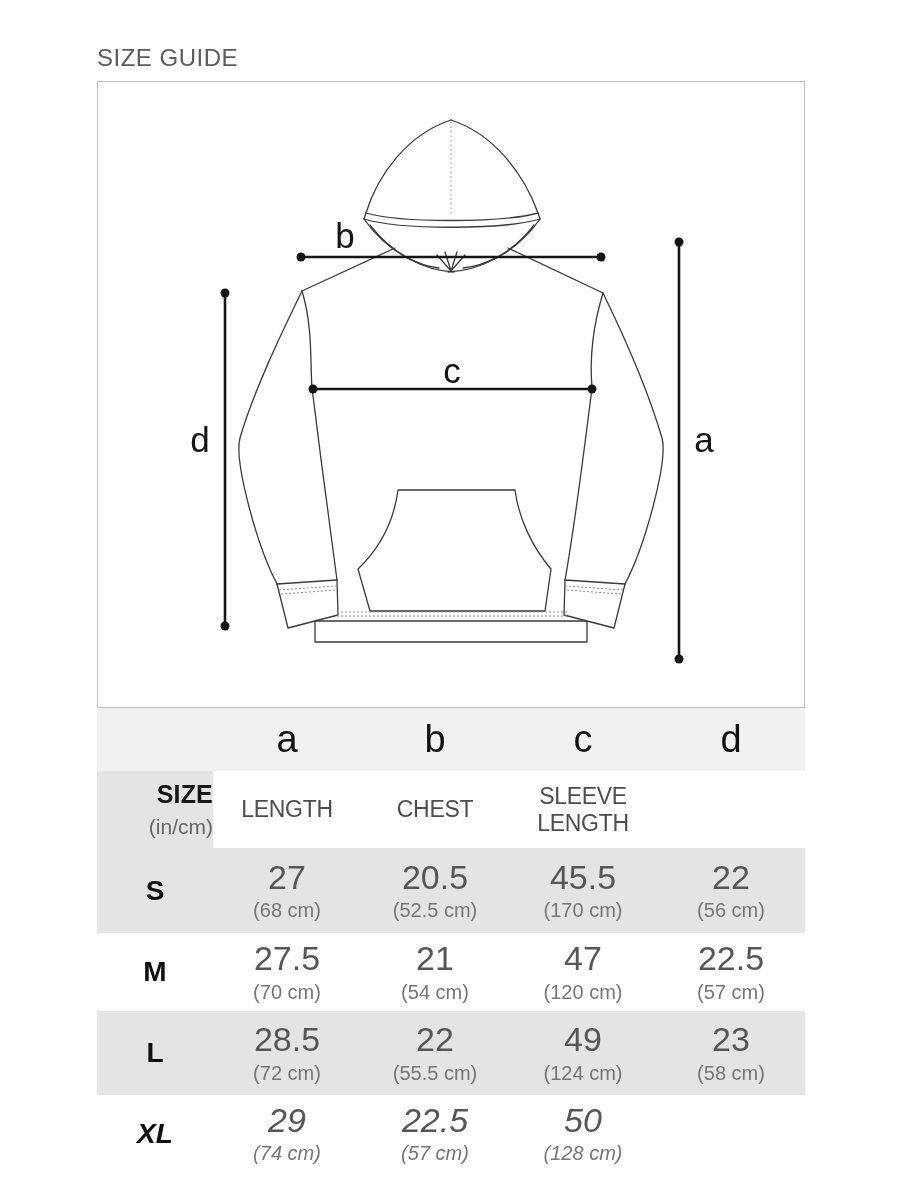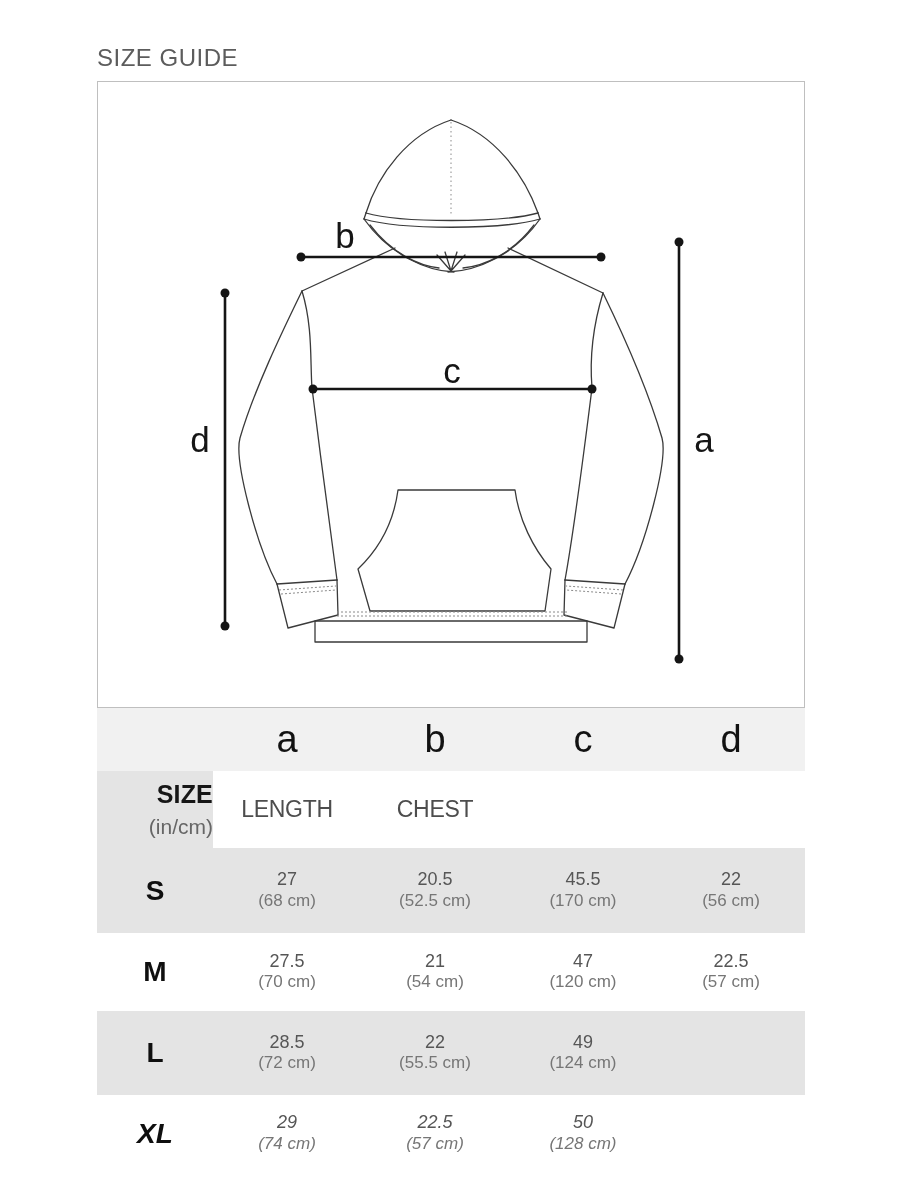--- a/index.html
+++ b/index.html
@@ -21,22 +21,22 @@
   .row.data-xl{height:77px;background:#ffffff;font-style:italic;}
   .cell{display:flex;flex-direction:column;align-items:center;justify-content:center;
         text-align:center;min-width:0;}
   .letter{font-size:38px;font-weight:500;color:#121212;}
   .corner{background:#e4e4e4;align-items:flex-end;}
   .corner-title{font-size:25px;font-weight:700;color:#161616;letter-spacing:0.2px;}
   .corner-sub{font-size:21px;color:#666666;margin-top:6px;}
   .colhead{font-size:23px;color:#4d4d4d;line-height:1.15;letter-spacing:-0.3px;
            padding:0 14px;}
   .sizelabel{font-size:28px;font-weight:700;color:#0f0f0f;}
-  .val .in{font-size:18px;color:#565656;line-height:1.15;}
-  .val .cm{font-size:17px;color:#767676;line-height:1.3;}
+  .val .in{font-size:34px;color:#565656;line-height:1.15;}
+  .val .cm{font-size:20px;color:#767676;line-height:1.3;}
 </style>
 </head>
 <body>
 
 <div class="canvas">
 
   <div class="title">SIZE GUIDE</div>
 
   <div class="frame">
     <svg width="706" height="625" viewBox="0 0 706 625">
@@ -131,20 +131,21 @@
       <div class="cell letter">d</div>
     </div>
 
     <div class="row header">
       <div class="cell corner">
         <div class="corner-title">SIZE</div>
         <div class="corner-sub">(in/cm)</div>
       </div>
       <div class="cell colhead">LENGTH</div>
       <div class="cell colhead">CHEST</div>
+      <div class="cell colhead">SLEEVE LENGTH</div>
     </div>
 
     <div class="row data-s">
       <div class="cell sizelabel">S</div>
       <div class="cell val">
         <div class="in">27</div>
         <div class="cm">(68 cm)</div>
       </div>
       <div class="cell val">
         <div class="in">20.5</div>
@@ -187,20 +188,24 @@
         <div class="cm">(72 cm)</div>
       </div>
       <div class="cell val">
         <div class="in">22</div>
         <div class="cm">(55.5 cm)</div>
       </div>
       <div class="cell val">
         <div class="in">49</div>
         <div class="cm">(124 cm)</div>
       </div>
+      <div class="cell val">
+        <div class="in">23</div>
+        <div class="cm">(58 cm)</div>
+      </div>
     </div>
 
     <div class="row data-xl">
       <div class="cell sizelabel">XL</div>
       <div class="cell val">
         <div class="in">29</div>
         <div class="cm">(74 cm)</div>
       </div>
       <div class="cell val">
         <div class="in">22.5</div>

